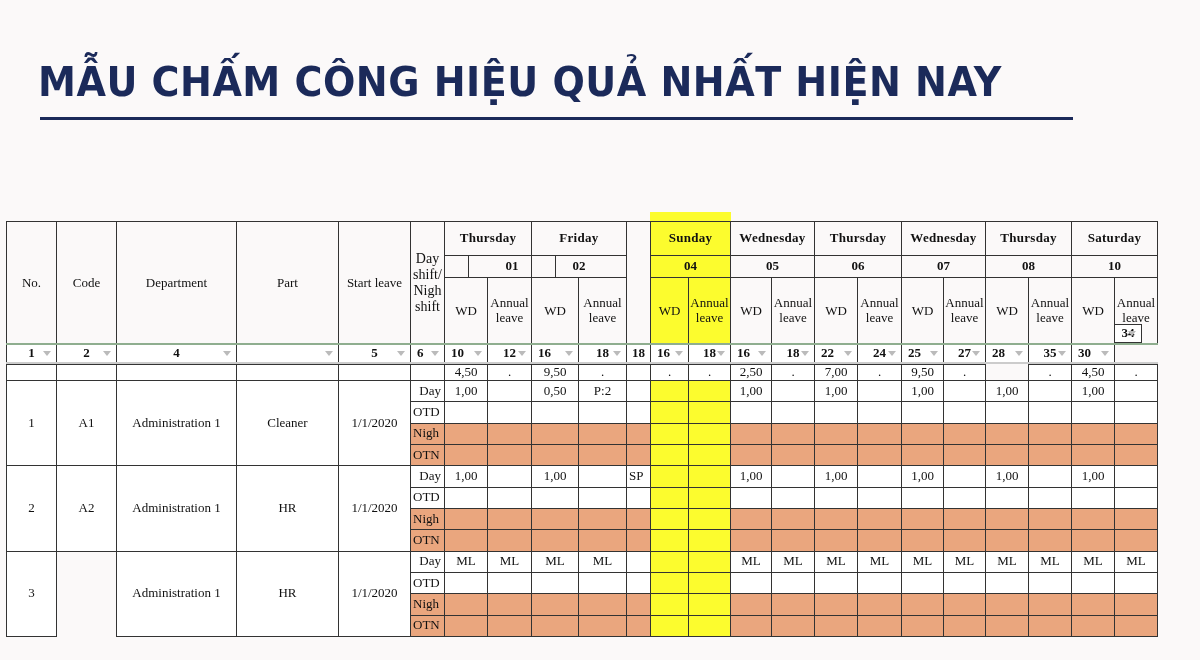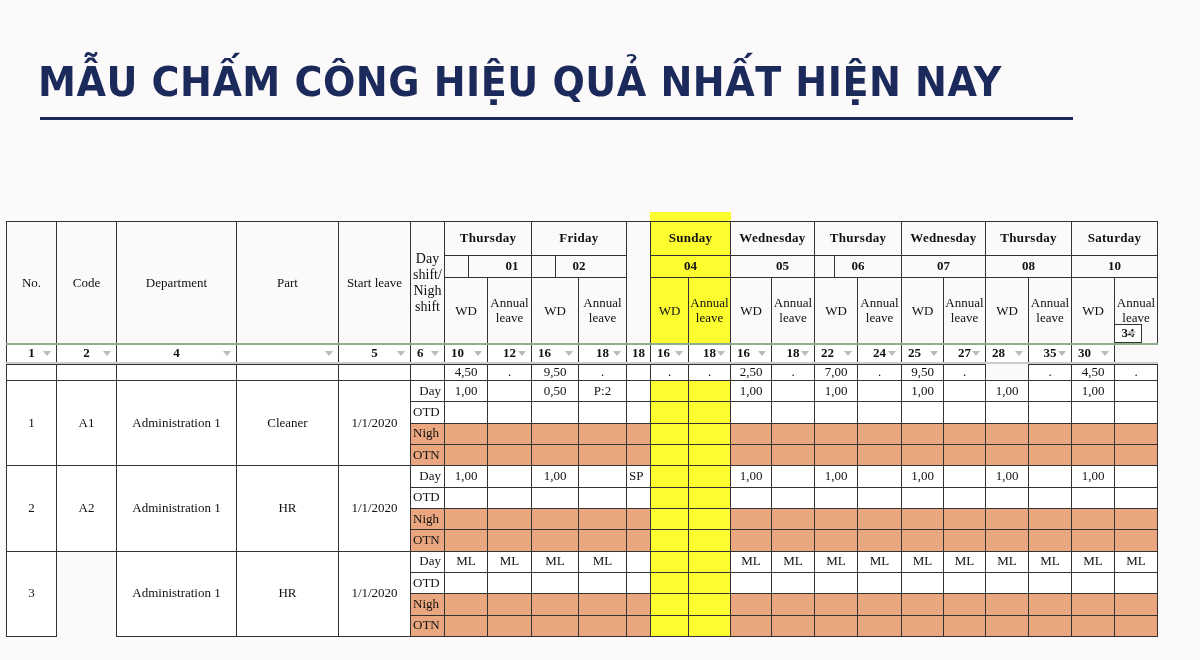--- a/index.html
+++ b/index.html
@@ -66,21 +66,21 @@
     <div class="cell b wrap " style="left: 487px; top: 277px; width: 45px; height: 68px;">Annual leave</div>
     <div class="cell b dayname " style="left: 531px; top: 221px; width: 96px; height: 35px;">Friday</div>
     <div class="cell b bold " style="left: 531px; top: 255px; width: 96px; height: 23px;">02</div>
     <div class="cell b " style="left: 531px; top: 277px; width: 48px; height: 68px;">WD</div>
     <div class="cell b wrap " style="left: 578px; top: 277px; width: 49px; height: 68px;">Annual leave</div>
     <div class="cell b dayname sun" style="left: 650px; top: 221px; width: 81px; height: 35px;">Sunday</div>
     <div class="cell b bold sun" style="left: 650px; top: 255px; width: 81px; height: 23px;">04</div>
     <div class="cell b sun" style="left: 650px; top: 277px; width: 39px; height: 68px;">WD</div>
     <div class="cell b wrap sun" style="left: 688px; top: 277px; width: 43px; height: 68px;">Annual leave</div>
     <div class="cell b dayname " style="left: 730px; top: 221px; width: 85px; height: 35px;">Wednesday</div>
-    <div class="cell b bold " style="left: 730px; top: 255px; width: 105px; height: 23px;">05</div>
+    <div class="cell b bold " style="left: 730px; top: 255px; width: 85px; height: 23px;">05</div>
     <div class="cell b " style="left: 730px; top: 277px; width: 42px; height: 68px;">WD</div>
     <div class="cell b wrap " style="left: 771px; top: 277px; width: 44px; height: 68px;">Annual leave</div>
     <div class="cell b dayname " style="left: 814px; top: 221px; width: 88px; height: 35px;">Thursday</div>
     <div class="cell b bold " style="left: 814px; top: 255px; width: 88px; height: 23px;">06</div>
     <div class="cell b " style="left: 814px; top: 277px; width: 44px; height: 68px;">WD</div>
     <div class="cell b wrap " style="left: 857px; top: 277px; width: 45px; height: 68px;">Annual leave</div>
     <div class="cell b dayname " style="left: 901px; top: 221px; width: 85px; height: 35px;">Wednesday</div>
     <div class="cell b bold " style="left: 901px; top: 255px; width: 85px; height: 23px;">07</div>
     <div class="cell b " style="left: 901px; top: 277px; width: 43px; height: 68px;">WD</div>
     <div class="cell b wrap " style="left: 943px; top: 277px; width: 43px; height: 68px;">Annual leave</div>

